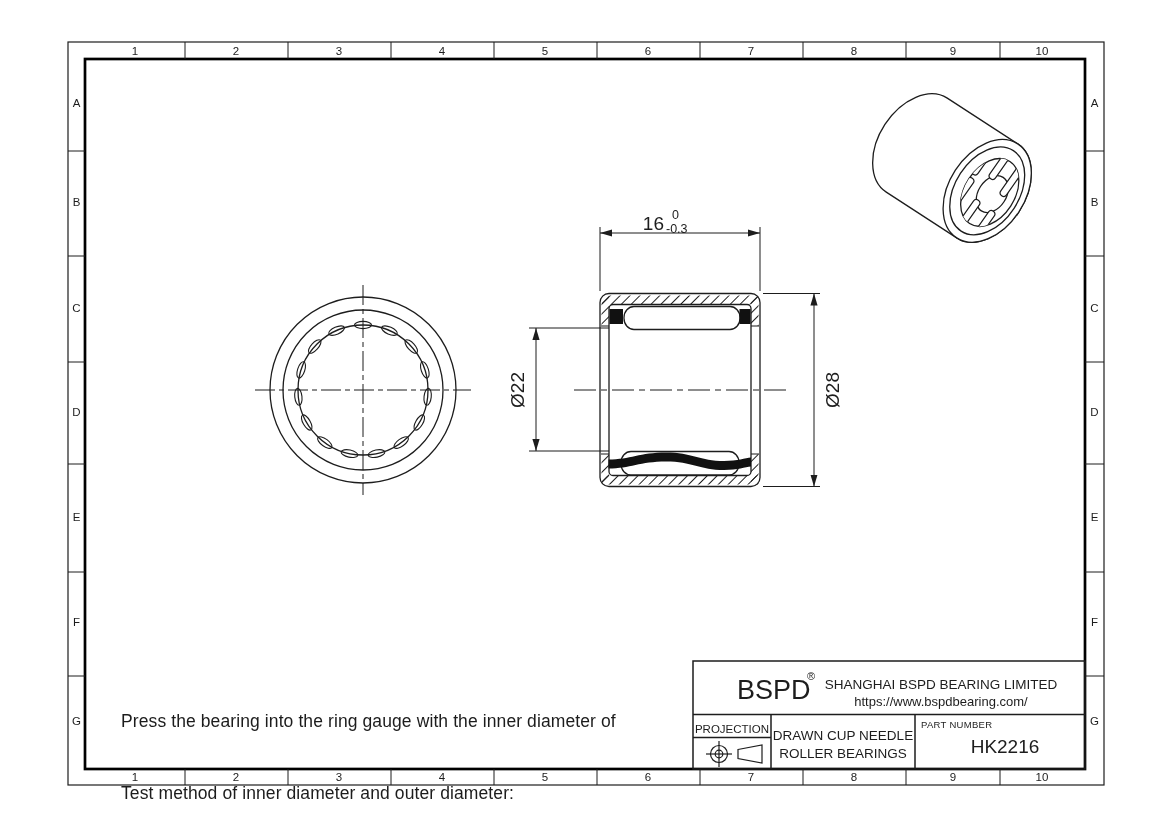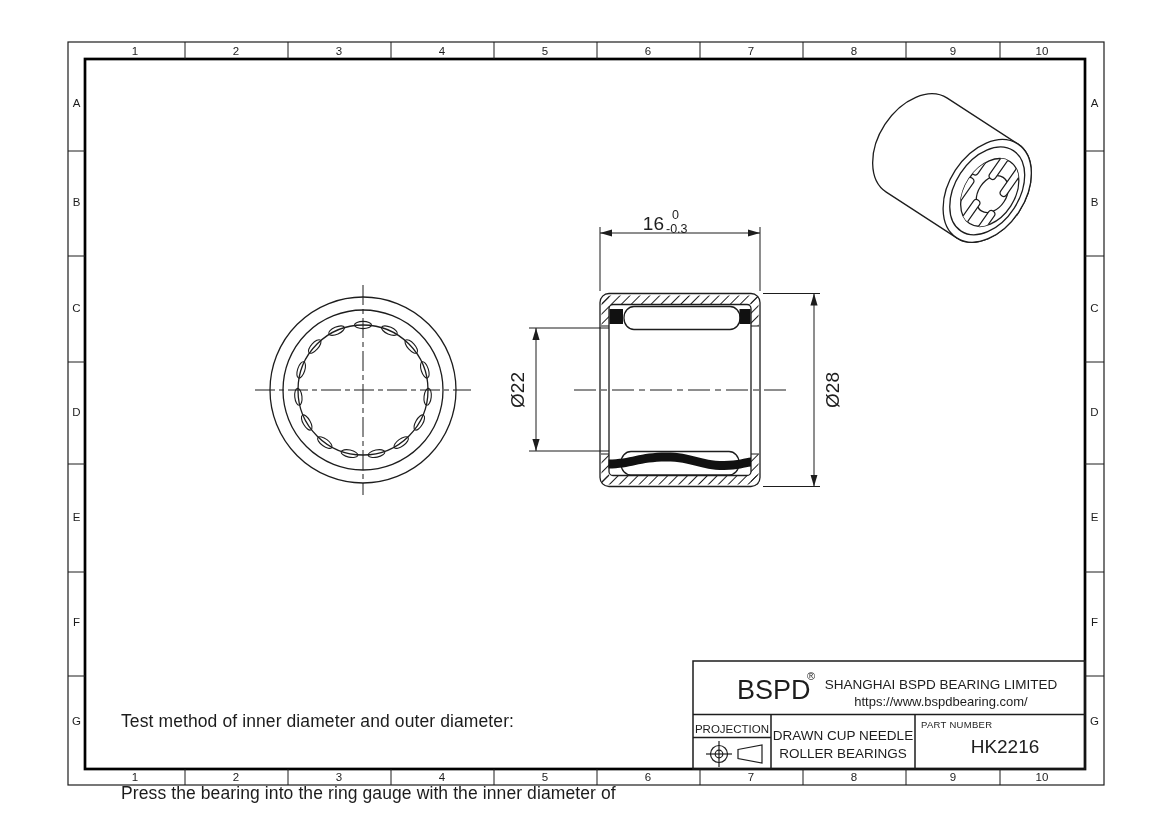--- a/index.html
+++ b/index.html
@@ -189,18 +189,18 @@
       <circle cx="719" cy="754" r="8.5"></circle>
       <circle cx="719" cy="754" r="3.8"></circle>
       <line x1="706" y1="754" x2="732" y2="754"></line>
       <line x1="719" y1="741" x2="719" y2="767"></line>
       <path d="M738,749.5 L762,745 L762,763 L738,758.5 Z"></path>
     </g>
   </g>
 </svg>
 
 <div class="notes">
+  <div>Press the bearing into the ring gauge with the inner diameter of</div>
   <div>Test method of inner diameter and outer diameter:</div>
-  <div>Press the bearing into the ring gauge with the inner diameter of</div>
   
 </div>
 
 </div>
 
 </body></html>

